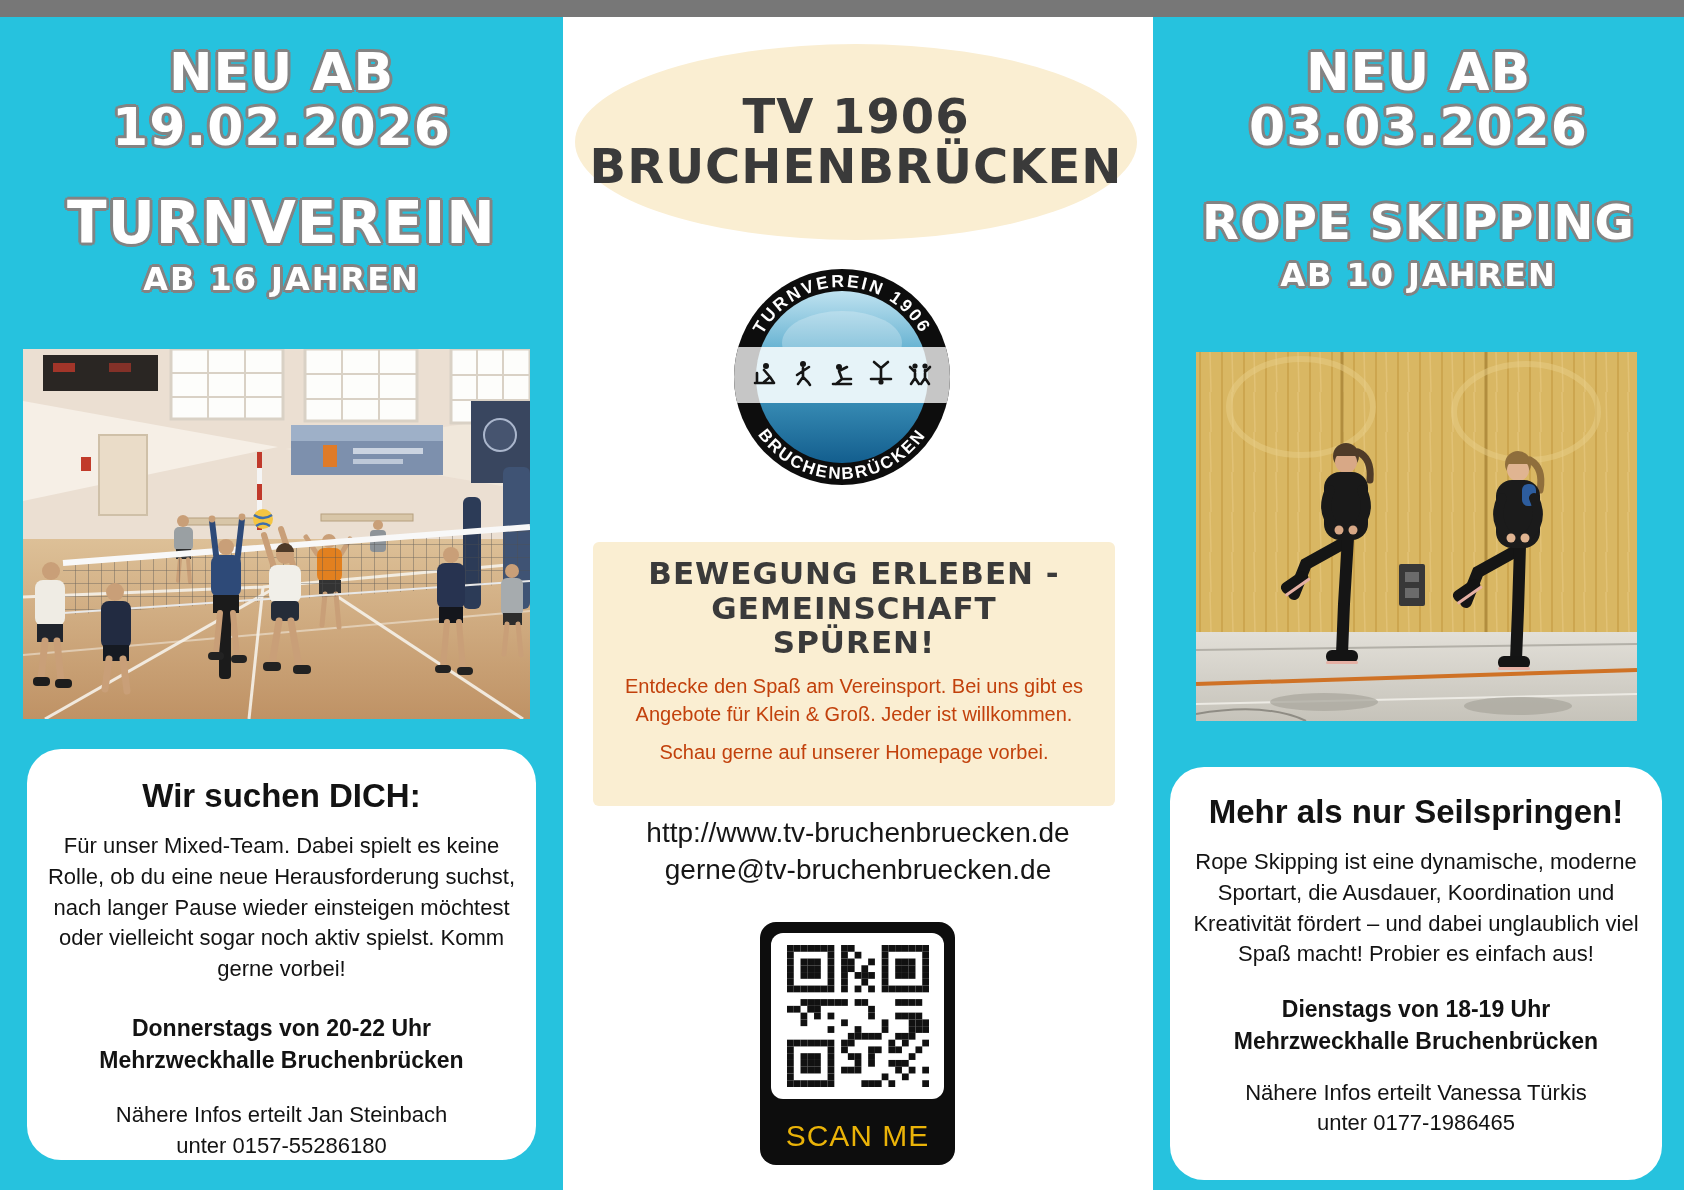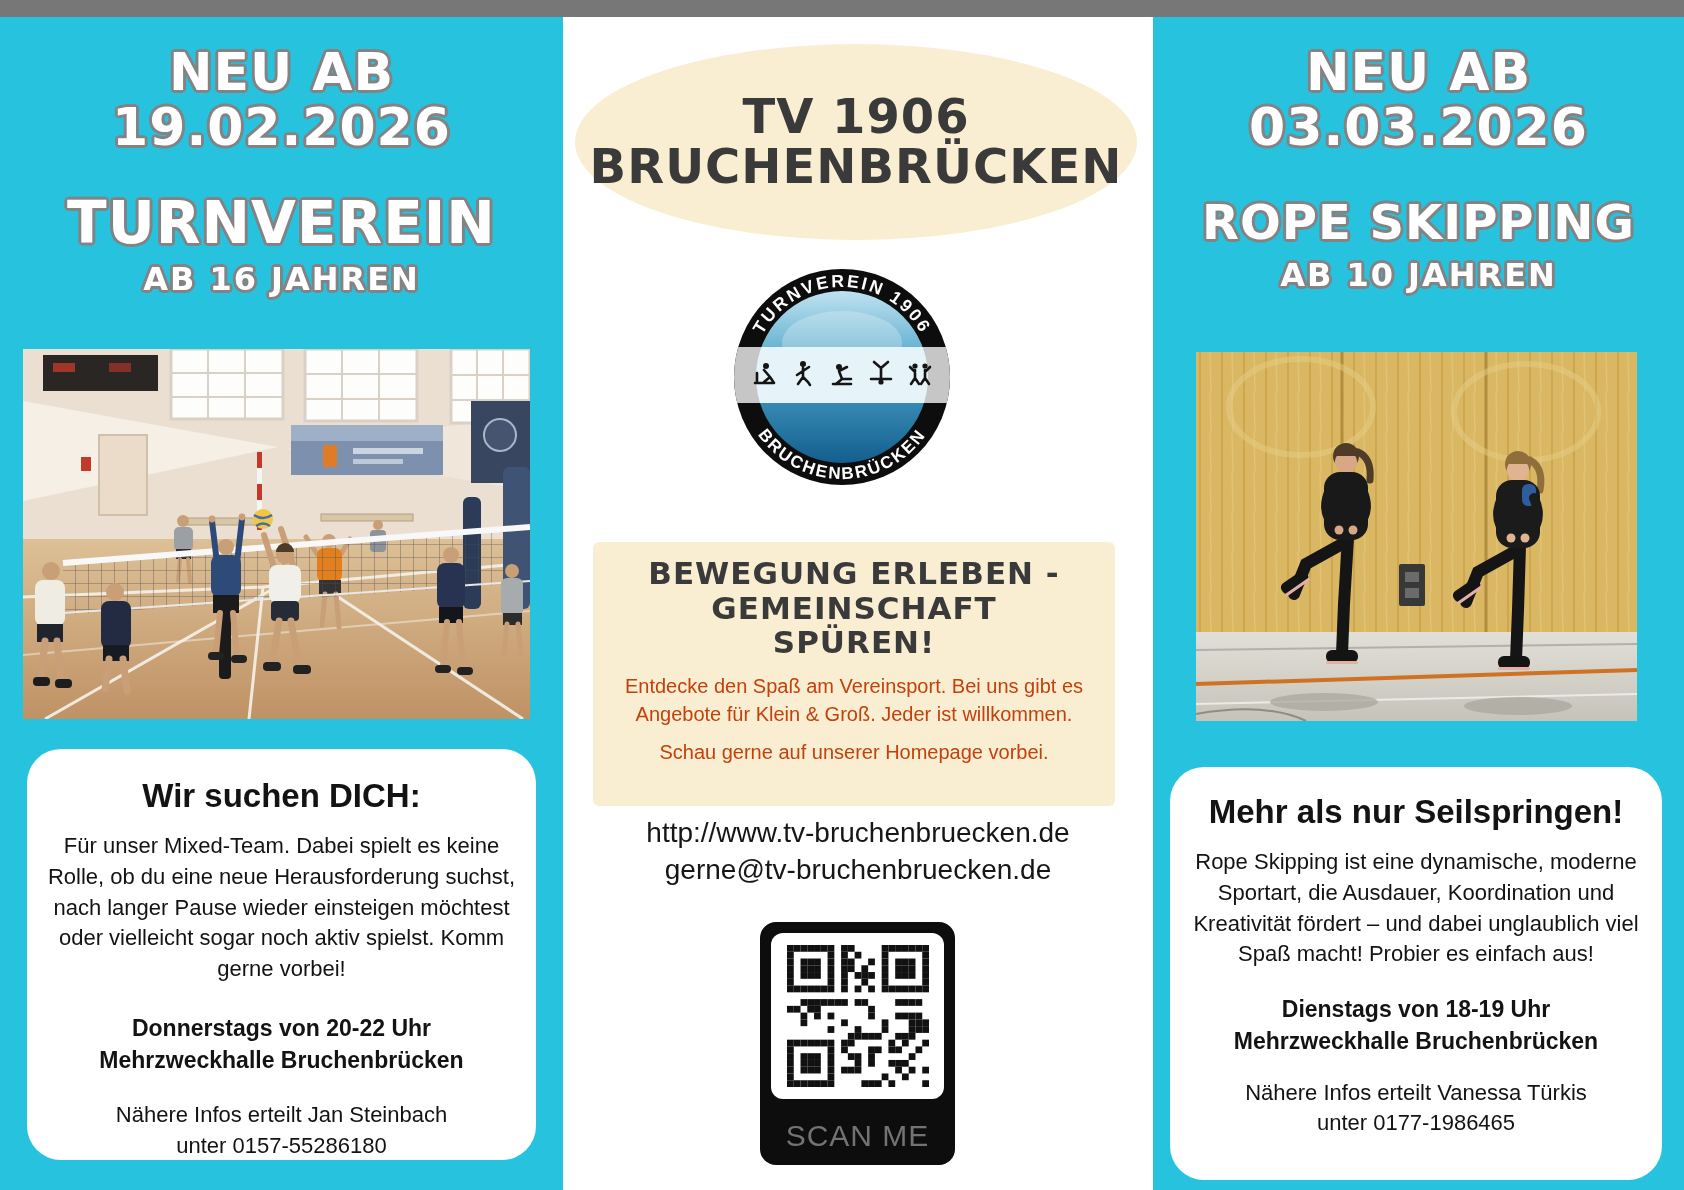--- a/index.html
+++ b/index.html
@@ -61,21 +61,21 @@
 
   .links{position:absolute;left:0;top:797px;width:100%;text-align:center;
      font-size:28px;line-height:1.33;color:#161616}
   .links a{color:#161616;text-decoration:none;display:block}
 
   .qr-block{position:absolute;left:197px;top:905px;width:195px;height:243px;
      background:#0d0d0d;border-radius:16px}
   .qr-white{position:absolute;left:11px;top:11px;width:173px;height:166px;
      background:#fff;border-radius:12px;display:flex;align-items:center;justify-content:center}
   .qr-white svg{width:142px;height:142px}
-  .qr-label{position:absolute;bottom:12px;width:100%;text-align:center;color:#737373;
+  .qr-label{position:absolute;bottom:12px;width:100%;text-align:center;color:#eab308;
      font-size:30px;letter-spacing:1px;font-family:"Liberation Sans",sans-serif}
 </style>
 </head>
 <body>
 
 <div class="page">
 
   <section class="panel panel-left">
     <div class="hero hero-new cartoon outlined">
       <div>NEU AB</div>

